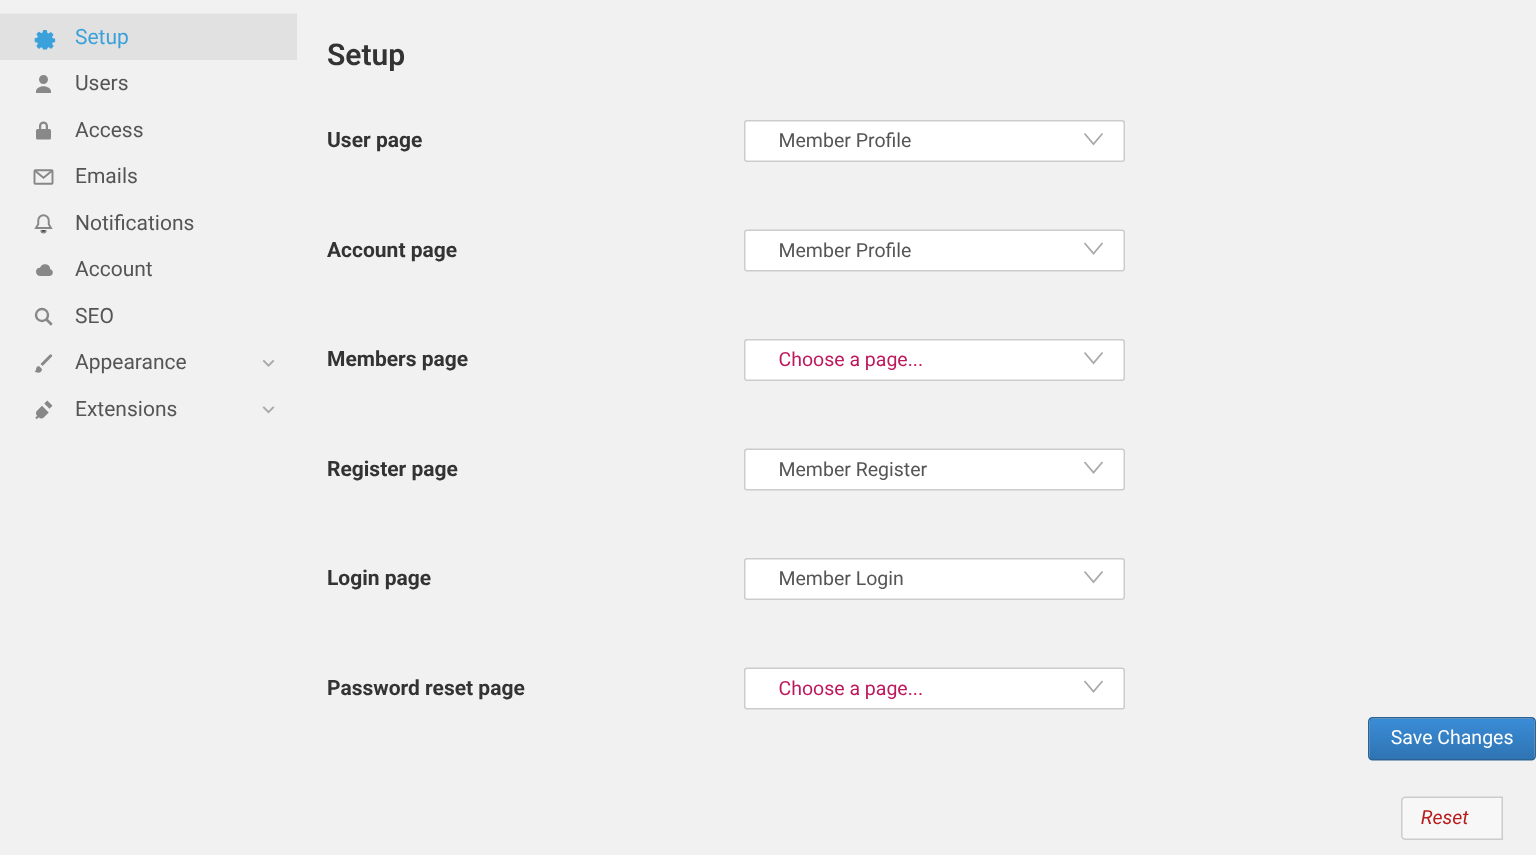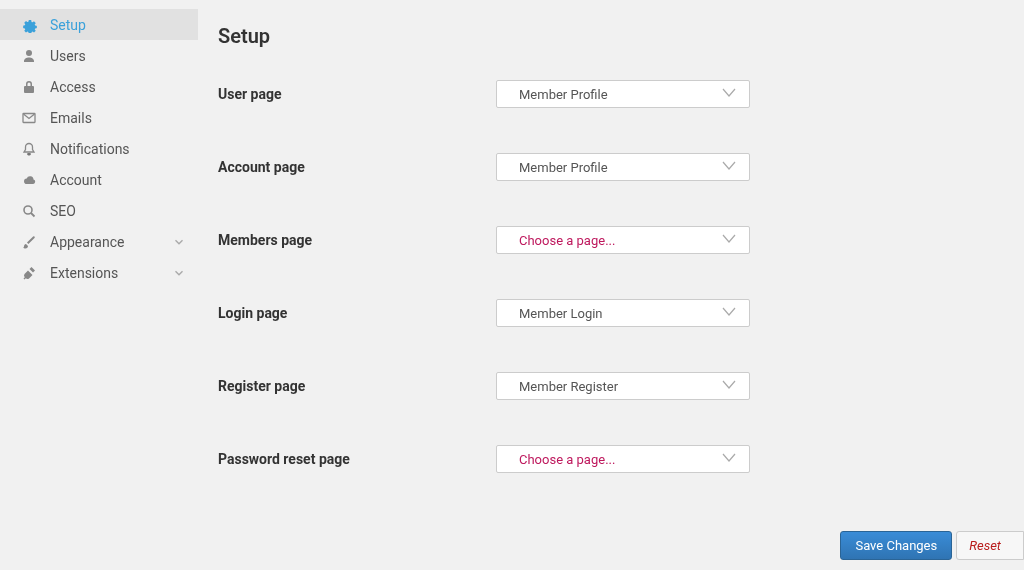--- a/index.html
+++ b/index.html
@@ -16,21 +16,21 @@
     
     .content { flex:1; padding:24px 0 0 20px; position:relative; }
     .page-title { font-size:20px; font-weight:600; color:#333; margin-bottom:32px; }
     .form { }
     .row { display:flex; align-items:center; margin-bottom:45px; }
     .row-label { width:278px; font-size:14px; font-weight:700; color:#333; }
     .select { width:254px; height:28px; background:#fff; border:1px solid #ccc; border-radius:2px; display:flex; align-items:center; padding:0 10px 0 22px; position:relative; cursor:pointer; font-size:13px; color:#555; }
     .select.placeholder { color:#be185d; }
     .sel-chev { position:absolute; right:12px; top:6px; color:#aaa; }
     
-    .footer { position:absolute; right:0; bottom:10px; display:flex; gap:4px; align-items:center; }
+    .footer { position:absolute; right:0; bottom:10px; display:flex; gap:24px; align-items:center;flex-direction:column; }
     .btn-primary { background:#2e74b5; background:linear-gradient(#3a8cd7,#2f74b3); border:1px solid #2a6496; color:#fff; border-radius:3px; padding:6px 14px; font-size:13px; cursor:pointer; }
     .btn-secondary { background:#f7f7f7; border:1px solid #ccc; color:#b91c1c; border-radius:3px 0 0 3px; padding:6px 22px 6px 12px; font-size:13px; cursor:pointer;font-style:italic; }
     svg { display:block; }
   </style>
 </head>
 <body>
 
 <div class="wrap">
   <nav class="sidebar" id="sidebar">
       <div class="side-item active">
@@ -146,34 +146,34 @@
           <div class="select placeholder">
             <span>Choose a page...</span>
             <span class="sel-chev">
               <svg width="16" height="14" viewBox="0 0 16 14">
                 <use href="#i-selchev"></use>
               </svg>
             </span>
           </div>
         </div>
         <div class="row">
+          <div class="row-label">Register page</div>
+          <div class="select">
+            <span>Member Register</span>
+            <span class="sel-chev">
+              <svg width="16" height="14" viewBox="0 0 16 14">
+                <use href="#i-selchev"></use>
+              </svg>
+            </span>
+          </div>
+        </div>
+        <div class="row">
           <div class="row-label">Login page</div>
           <div class="select">
             <span>Member Login</span>
-            <span class="sel-chev">
-              <svg width="16" height="14" viewBox="0 0 16 14">
-                <use href="#i-selchev"></use>
-              </svg>
-            </span>
-          </div>
-        </div>
-        <div class="row">
-          <div class="row-label">Register page</div>
-          <div class="select">
-            <span>Member Register</span>
             <span class="sel-chev">
               <svg width="16" height="14" viewBox="0 0 16 14">
                 <use href="#i-selchev"></use>
               </svg>
             </span>
           </div>
         </div>
         <div class="row">
           <div class="row-label">Password reset page</div>
           <div class="select placeholder">

